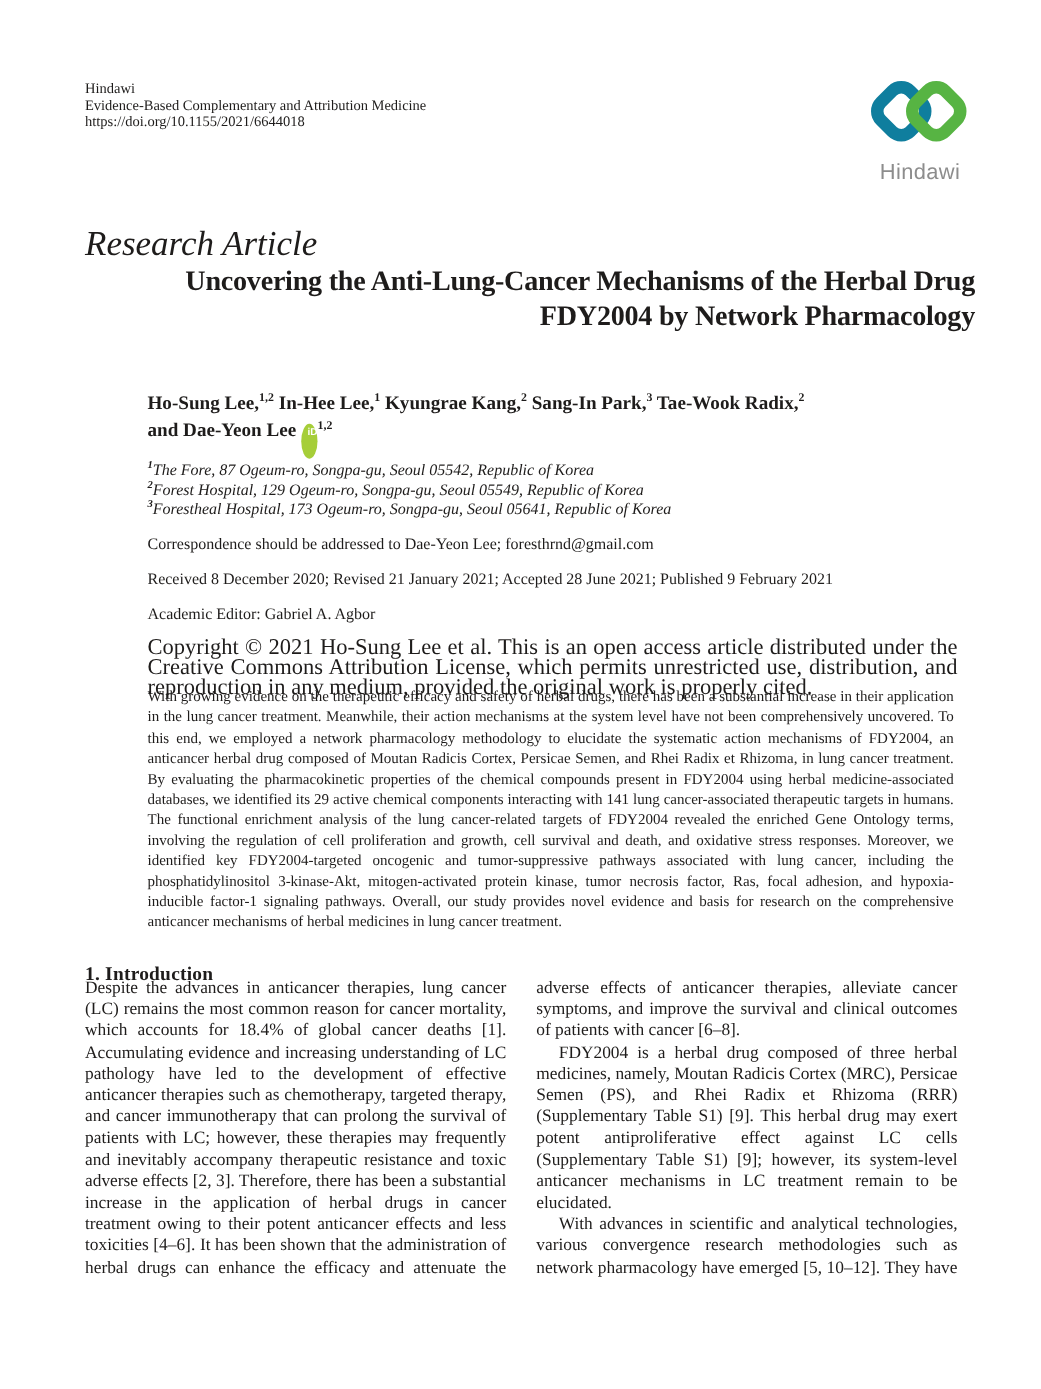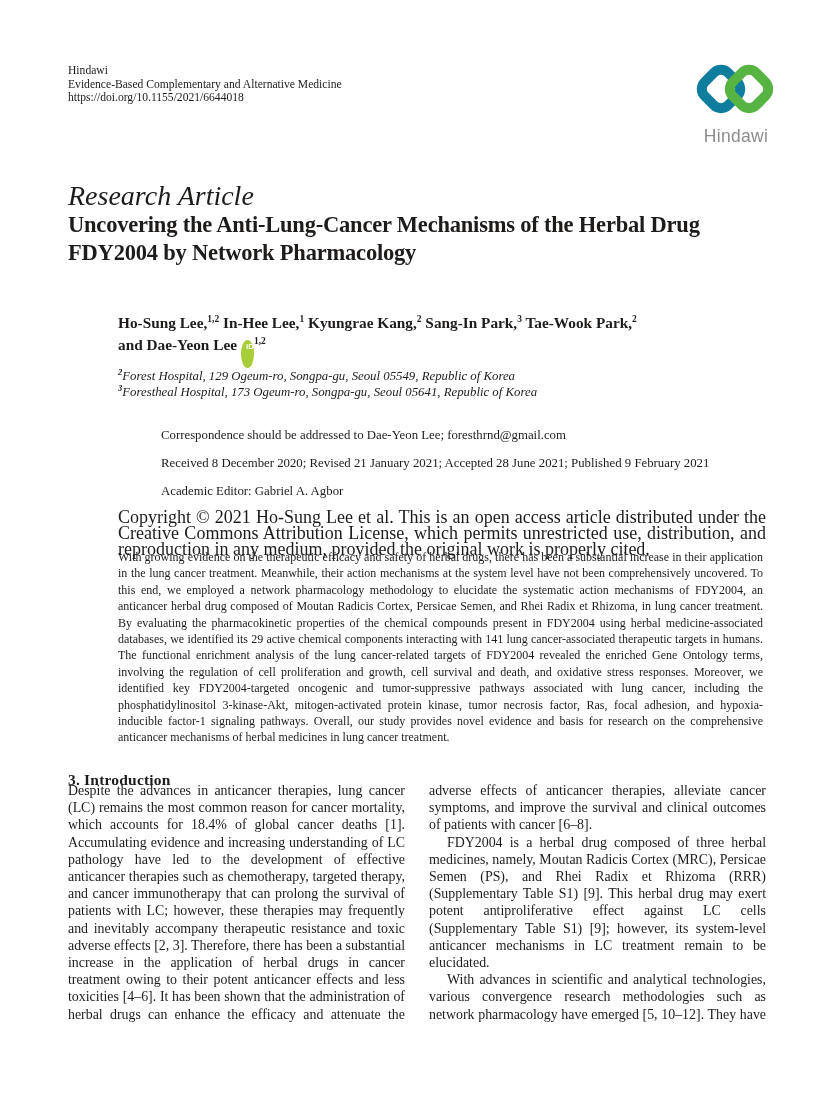--- a/index.html
+++ b/index.html
@@ -22,34 +22,34 @@
   .ring-teal{stroke:var(--logo-teal);}
   .ring-green{stroke:var(--logo-green);}
   .logo-wordmark{
     font-family:"Liberation Sans", sans-serif;font-size:17.5px;color:var(--gray);
     margin-top:1px;letter-spacing:0.3px;
   }
   
   .article-type{position:absolute;top:180px;left:68px;font-size:28px;font-style:italic;}
   .article-title{
     position:absolute;top:211px;left:68px;width:712px;
-    font-size:22.5px;font-weight:bold;line-height:27.5px;letter-spacing:-0.2px;
+    font-size:22.5px;font-weight:bold;line-height:27.5px;letter-spacing:-0.2px;text-align:right;
   }
   
   .authors{position:absolute;top:312px;left:118px;width:640px;font-size:15.3px;font-weight:bold;line-height:21.5px;}
   .authors sup{font-size:9.5px;line-height:0;}
   .orcid{
     display:inline-block;width:13px;height:28px;border-radius:50%;
     background:var(--orcid);color:#fff;font-family:"Liberation Sans",sans-serif;
     font-size:8px;font-weight:bold;text-align:right;line-height:13px;
     margin-left:4px;vertical-align:1px;
   }
   .affiliations{position:absolute;top:369px;left:118px;font-style:italic;font-size:12.8px;line-height:15.7px;}
   .affiliations sup{font-size:8.5px;font-weight:bold;line-height:0;}
-  .meta{position:absolute;left:118px;font-size:12.8px;white-space:nowrap;margin-left:43px;}
+  .meta{position:absolute;left:118px;font-size:12.8px;white-space:nowrap;}
   .meta-correspondence{top:428px;}
   .meta-history{top:456px;}
   .meta-editor{top:484px;}
   .copyright{
     position:absolute;top:509px;left:118px;width:648px;
     font-size:18px;line-height:16.2px;text-align:justify;
   }
   .abstract{
     position:absolute;top:549px;left:118px;width:645px;
     font-size:12px;line-height:16.4px;text-align:justify;
@@ -64,21 +64,21 @@
   .body-par{margin:0;}
   .body-par.indent{text-indent:18px;}
 </style>
 </head>
 <body>
 
 <div class="page">
 
   <div class="masthead">
     <div>Hindawi</div>
-    <div>Evidence-Based Complementary and Alternative Medicine</div>
+    <div>Evidence-Based Complementary and Attribution Medicine</div>
     <div>https://doi.org/10.1155/2021/6644018</div>
   </div>
 
   <div class="logo-block">
     <svg width="90" height="62" viewBox="0 0 88 62">
       <defs>
         <clipPath id="weave">
             <rect x="33" y="35" width="20" height="24"></rect>
           </clipPath>
       </defs>
@@ -89,38 +89,39 @@
       </g>
     </svg>
     <div class="logo-wordmark">Hindawi</div>
   </div>
 
   <div class="article-type">Research Article</div>
 
   <h1 class="article-title" style="margin:0">Uncovering the Anti-Lung-Cancer Mechanisms of the Herbal Drug FDY2004 by Network Pharmacology</h1>
 
   <div class="authors">
-      <div class="author-line"><span>Ho-Sung Lee,</span><sup>1,2</sup><span> In-Hee Lee,</span><sup>1</sup><span> Kyungrae Kang,</span><sup>2</sup><span> Sang-In Park,</span><sup>3</sup><span> Tae-Wook Park,</span><sup>2</sup></div>
+      <div class="author-line"><span>Ho-Sung Lee,</span><sup>1,2</sup><span> In-Hee Lee,</span><sup>1</sup><span> Kyungrae Kang,</span><sup>2</sup><span> Sang-In Park,</span><sup>3</sup><span> Tae-Wook Radix,</span><sup>2</sup></div>
       <div class="author-line"><span>and Dae-Yeon Lee</span><span class="orcid">iD</span><sup>1,2</sup></div>
     </div>
 
   <div class="affiliations">
+      <div class="affil"><sup>1</sup>The Fore, 87 Ogeum-ro, Songpa-gu, Seoul 05542, Republic of Korea</div>
       <div class="affil"><sup>2</sup>Forest Hospital, 129 Ogeum-ro, Songpa-gu, Seoul 05549, Republic of Korea</div>
       <div class="affil"><sup>3</sup>Forestheal Hospital, 173 Ogeum-ro, Songpa-gu, Seoul 05641, Republic of Korea</div>
     </div>
 
   <div class="meta meta-correspondence">Correspondence should be addressed to Dae-Yeon Lee; foresthrnd@gmail.com</div>
   <div class="meta meta-history">Received 8 December 2020; Revised 21 January 2021; Accepted 28 June 2021; Published 9 February 2021</div>
   <div class="meta meta-editor">Academic Editor: Gabriel A. Agbor</div>
 
   <div class="copyright">Copyright © 2021 Ho-Sung Lee et al. This is an open access article distributed under the Creative Commons Attribution License, which permits unrestricted use, distribution, and reproduction in any medium, provided the original work is properly cited.</div>
 
   <div class="abstract">With growing evidence on the therapeutic efficacy and safety of herbal drugs, there has been a substantial increase in their application in the lung cancer treatment. Meanwhile, their action mechanisms at the system level have not been comprehensively uncovered. To this end, we employed a network pharmacology methodology to elucidate the systematic action mechanisms of FDY2004, an anticancer herbal drug composed of Moutan Radicis Cortex, Persicae Semen, and Rhei Radix et Rhizoma, in lung cancer treatment. By evaluating the pharmacokinetic properties of the chemical compounds present in FDY2004 using herbal medicine-associated databases, we identified its 29 active chemical components interacting with 141 lung cancer-associated therapeutic targets in humans. The functional enrichment analysis of the lung cancer-related targets of FDY2004 revealed the enriched Gene Ontology terms, involving the regulation of cell proliferation and growth, cell survival and death, and oxidative stress responses. Moreover, we identified key FDY2004-targeted oncogenic and tumor-suppressive pathways associated with lung cancer, including the phosphatidylinositol 3-kinase-Akt, mitogen-activated protein kinase, tumor necrosis factor, Ras, focal adhesion, and hypoxia-inducible factor-1 signaling pathways. Overall, our study provides novel evidence and basis for research on the comprehensive anticancer mechanisms of herbal medicines in lung cancer treatment.</div>
 
-  <div class="section-heading">3. Introduction</div>
+  <div class="section-heading">1. Introduction</div>
 
   <div class="intro-columns">
       <p class="body-par">Despite the advances in anticancer therapies, lung cancer (LC) remains the most common reason for cancer mortality, which accounts for 18.4% of global cancer deaths [1]. Accumulating evidence and increasing understanding of LC pathology have led to the development of effective anticancer therapies such as chemotherapy, targeted therapy, and cancer immunotherapy that can prolong the survival of patients with LC; however, these therapies may frequently and inevitably accompany therapeutic resistance and toxic adverse effects [2, 3]. Therefore, there has been a substantial increase in the application of herbal drugs in cancer treatment owing to their potent anticancer effects and less toxicities [4–6]. It has been shown that the administration of herbal drugs can enhance the efficacy and attenuate the adverse effects of anticancer therapies, alleviate cancer symptoms, and improve the survival and clinical outcomes of patients with cancer [6–8].</p>
       <p class="body-par indent">FDY2004 is a herbal drug composed of three herbal medicines, namely, Moutan Radicis Cortex (MRC), Persicae Semen (PS), and Rhei Radix et Rhizoma (RRR) (Supplementary Table S1) [9]. This herbal drug may exert potent antiproliferative effect against LC cells (Supplementary Table S1) [9]; however, its system-level anticancer mechanisms in LC treatment remain to be elucidated.</p>
       <p class="body-par indent">With advances in scientific and analytical technologies, various convergence research methodologies such as network pharmacology have emerged [5, 10–12]. They have been used to investigate complex multiple compound-multiple target pharmacological mechanisms of herbal drugs [5, 10–12]. Network pharmacology is used to explore the</p>
     </div>
 
 </div>
 
 </body></html>

